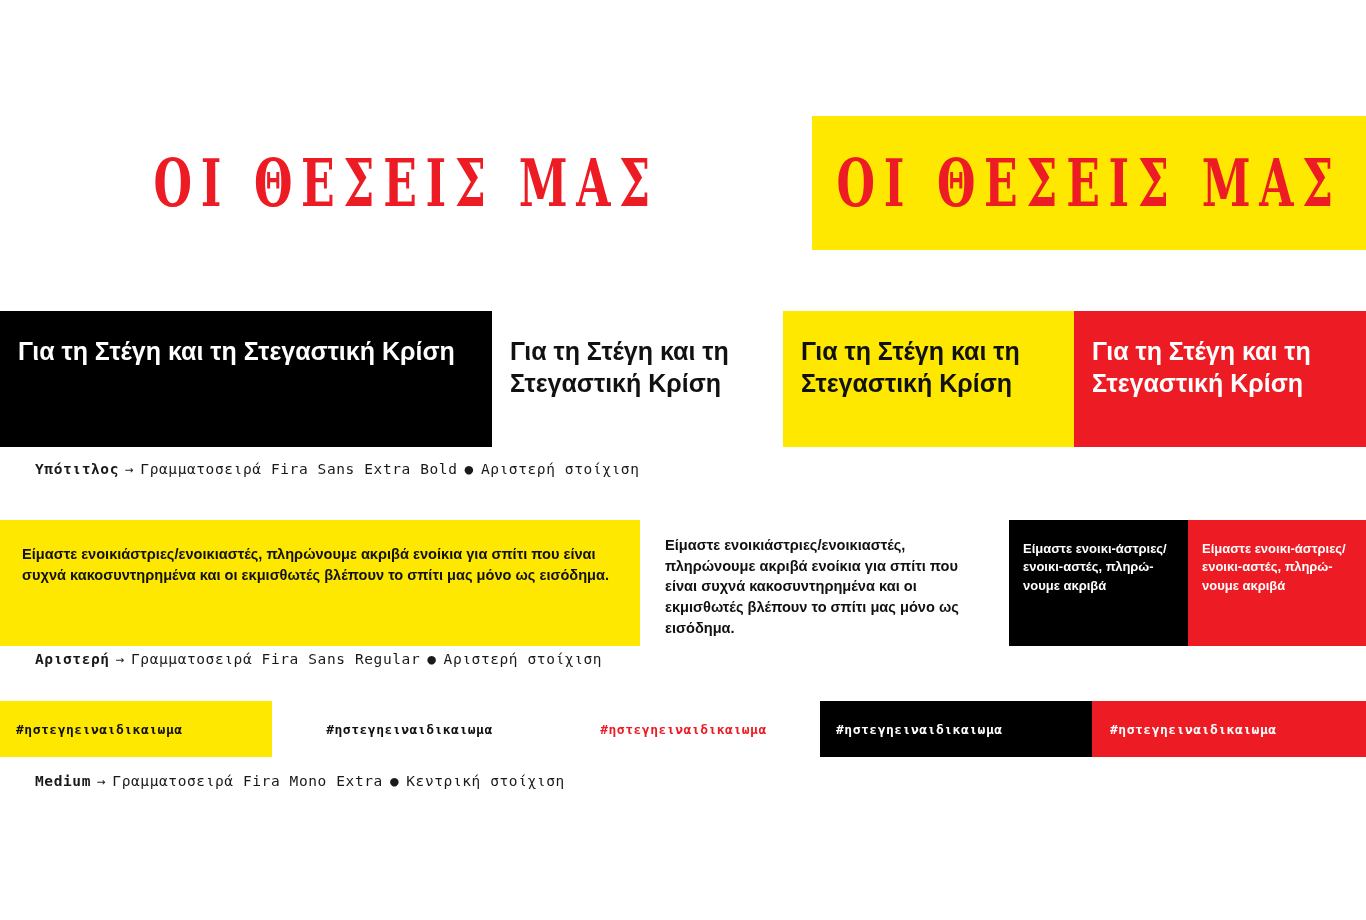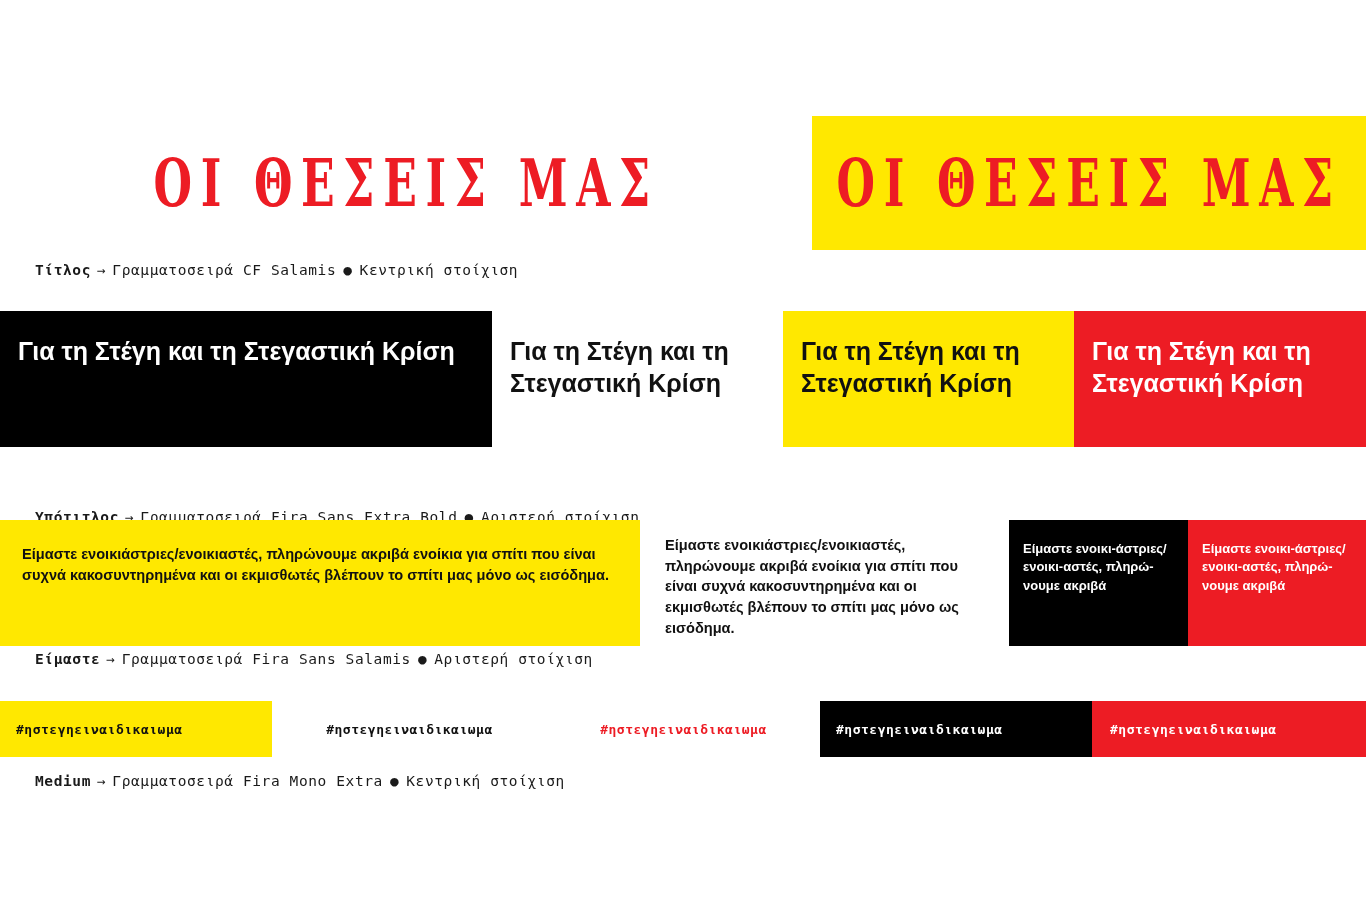--- a/index.html
+++ b/index.html
@@ -152,44 +152,41 @@
 
   <div class="title-row">
     <div class="title-left">
       <span class="blackletter">ΟΙ ΘΕΣΕΙΣ ΜΑΣ</span>
     </div>
     <div class="title-right">
       <span class="blackletter">ΟΙ ΘΕΣΕΙΣ ΜΑΣ</span>
     </div>
   </div>
 
-  <div class="caption" style="left:35px; top:262px;">
-    <span class="lbl">Τίτλος</span><span class="arrow">→</span><span>Γραμματοσειρά CF Salamis</span><span class="dot">●</span><span>Κεντρική στοίχιση</span>
-  </div>
 
   <div class="sub-row">
     <div class="sub-cell sub-a">Για τη Στέγη και τη Στεγαστική Κρίση</div>
     <div class="sub-cell sub-b">Για τη Στέγη και τη Στεγαστική Κρίση</div>
     <div class="sub-cell sub-c">Για τη Στέγη και τη Στεγαστική Κρίση</div>
     <div class="sub-cell sub-d">Για τη Στέγη και τη Στεγαστική Κρίση</div>
   </div>
 
-  <div class="caption" style="left:35px; top:461px;margin-top:48px;">
+  <div class="caption" style="left:35px; top:461px;">
     <span class="lbl">Υπότιτλος</span><span class="arrow">→</span><span>Γραμματοσειρά Fira Sans Extra Bold</span><span class="dot">●</span><span>Αριστερή στοίχιση</span>
   </div>
 
   <div class="body-row">
     <div class="body-cell body-a">Είμαστε ενοικιάστριες/ενοικιαστές, πληρώνουμε ακριβά ενοίκια για σπίτι που είναι συχνά κακοσυντηρημένα και οι εκμισθωτές βλέπουν το σπίτι μας μόνο ως εισόδημα.</div>
     <div class="body-cell body-b">Είμαστε ενοικιάστριες/ενοικιαστές, πληρώνουμε ακριβά ενοίκια για σπίτι που είναι συχνά κακοσυντηρημένα και οι εκμισθωτές βλέπουν το σπίτι μας μόνο ως εισόδημα.</div>
     <div class="body-cell body-c">Είμαστε ενοικι-άστριες/ενοικι-αστές, πληρώ-νουμε ακριβά</div>
     <div class="body-cell body-d">Είμαστε ενοικι-άστριες/ενοικι-αστές, πληρώ-νουμε ακριβά</div>
   </div>
 
   <div class="caption" style="left:35px; top:651px;">
-    <span class="lbl">Είμαστε</span><span class="arrow">→</span><span>Γραμματοσειρά Fira Sans Salamis</span><span class="dot">●</span><span>Αριστερή στοίχιση</span>
+    <span class="lbl">Αριστερή</span><span class="arrow">→</span><span>Γραμματοσειρά Fira Sans Regular</span><span class="dot">●</span><span>Αριστερή στοίχιση</span>
   </div>
 
   <div class="hash-row">
     <div class="hash-cell hash-a">#ηστεγηειναιδικαιωμα</div>
     <div class="hash-cell hash-b">#ηστεγηειναιδικαιωμα</div>
     <div class="hash-cell hash-c">#ηστεγηειναιδικαιωμα</div>
     <div class="hash-cell hash-d">#ηστεγηειναιδικαιωμα</div>
     <div class="hash-cell hash-e">#ηστεγηειναιδικαιωμα</div>
   </div>
 

